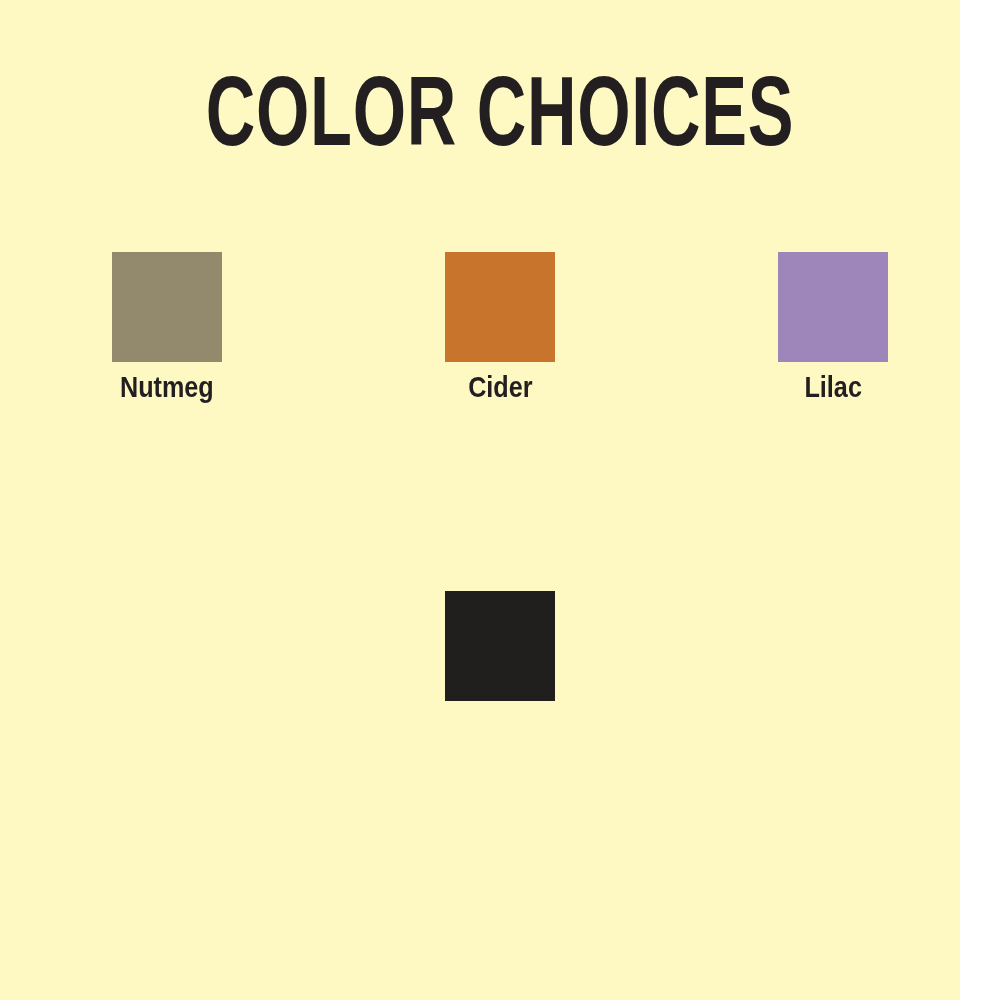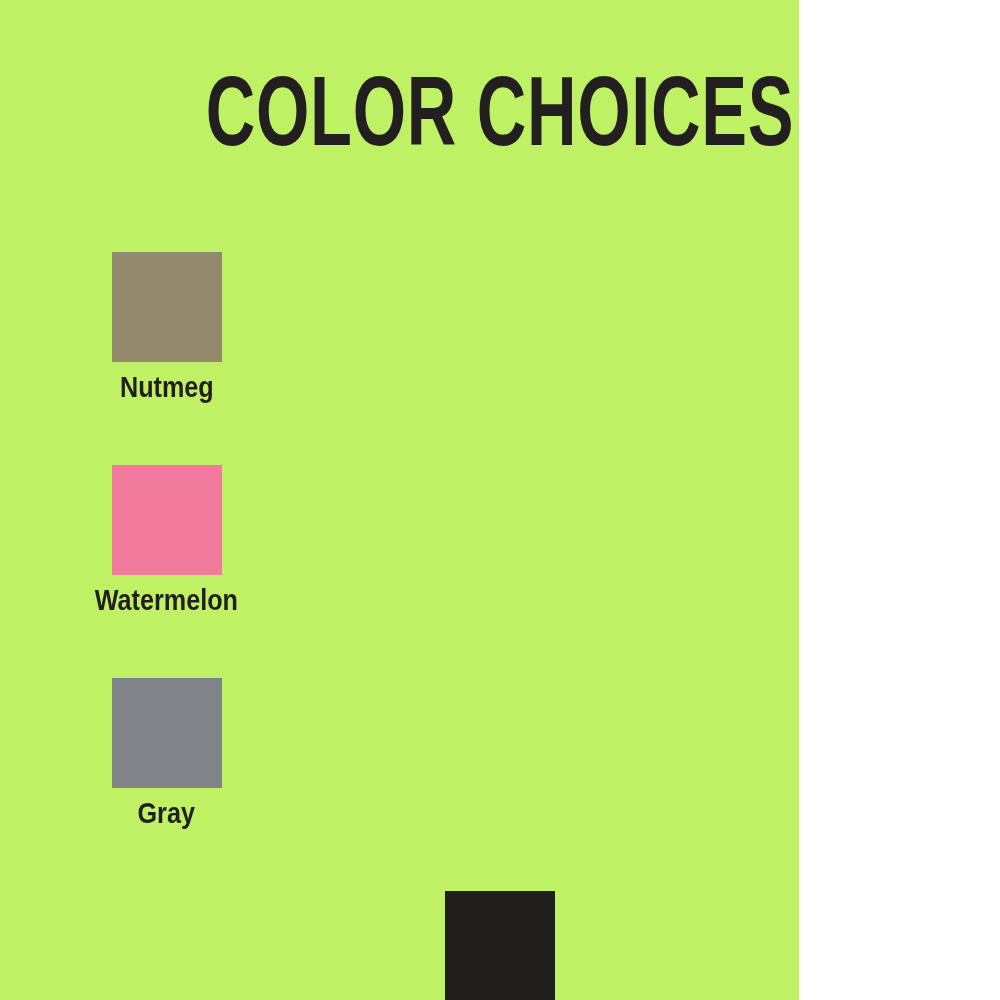--- a/index.html
+++ b/index.html
@@ -10,23 +10,23 @@
   body {
     width: 1000px;
     height: 1000px;
     background: #ffffff;
     font-family: "Liberation Sans", "DejaVu Sans", sans-serif;
     overflow: hidden;
   }
 
   #page {
     position: relative;
-    width: 799px;
+    width: 960px;
     height: 1000px;
-    background: #bef264;
+    background: #fef9c3;
     box-sizing: border-box;
   }
 
   
   #chart-title {
     position: absolute;
     top: 62px;
     left: 0;
     width: 1000px;
     text-align: center;
@@ -92,32 +92,32 @@
 <div id="page">
 
   <div id="chart-title">COLOR CHOICES</div>
 
   <div id="swatch-grid">
       <div class="swatch-row">
         <div class="swatch-cell">
           <div class="swatch-chip" style="background-color: rgb(147, 138, 110);"></div>
           <div class="swatch-label">Nutmeg</div>
         </div>
-      </div>
-      <div class="swatch-row">
         <div class="swatch-cell">
-          <div class="swatch-chip" style="background-color: rgb(240, 121, 156);"></div>
-          <div class="swatch-label">Watermelon</div>
+          <div class="swatch-chip" style="background-color: rgb(201, 116, 44);"></div>
+          <div class="swatch-label">Cider</div>
+        </div>
+        <div class="swatch-cell">
+          <div class="swatch-chip" style="background-color: rgb(158, 133, 186);"></div>
+          <div class="swatch-label">Lilac</div>
         </div>
       </div>
       <div class="swatch-row">
-        <div class="swatch-cell">
-          <div class="swatch-chip" style="background-color: rgb(128, 132, 137);"></div>
-          <div class="swatch-label">Gray</div>
-        </div>
+      </div>
+      <div class="swatch-row">
       </div>
       <div class="swatch-row">
         <div class="swatch-cell empty">
           <div class="swatch-chip"></div>
           <div class="swatch-label"></div>
         </div>
         <div class="swatch-cell">
           <div class="swatch-chip" style="background-color: rgb(33, 30, 30);"></div>
         </div>
         <div class="swatch-cell empty">

